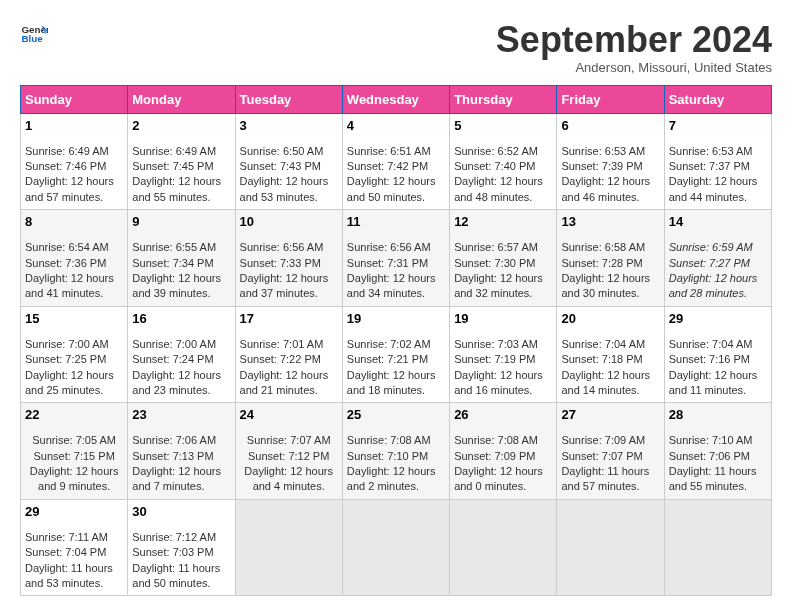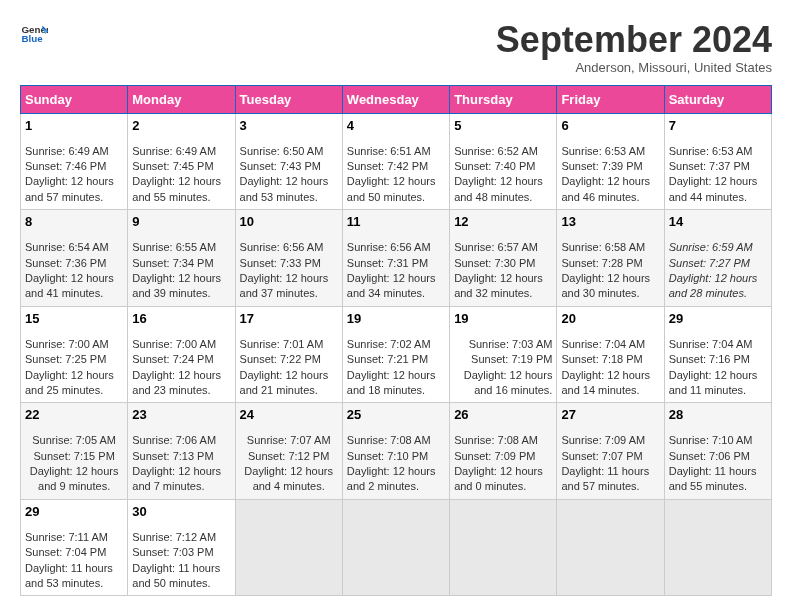--- a/index.html
+++ b/index.html
@@ -235,21 +235,21 @@
         </td>
         <td>
           <span class="day-num">19</span>
           <div class="day-info" style="white-space: pre-line;">Sunrise: 7:02 AM
 Sunset: 7:21 PM
 Daylight: 12 hours
 and 18 minutes.</div>
         </td>
         <td>
           <span class="day-num">19</span>
-          <div class="day-info" style="white-space: pre-line; text-align: right;">Sunrise: 7:03 AM
+          <div class="day-info" style="white-space: pre-line;">Sunrise: 7:03 AM
 Sunset: 7:19 PM
 Daylight: 12 hours
 and 16 minutes.</div>
         </td>
         <td>
           <span class="day-num">20</span>
           <div class="day-info" style="white-space: pre-line;">Sunrise: 7:04 AM
 Sunset: 7:18 PM
 Daylight: 12 hours
 and 14 minutes.</div>

